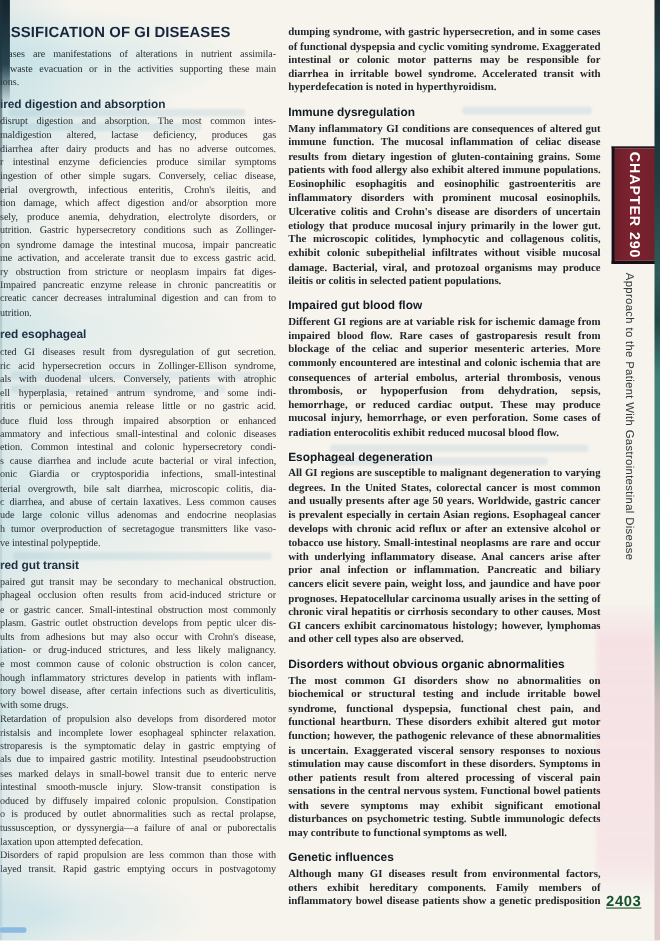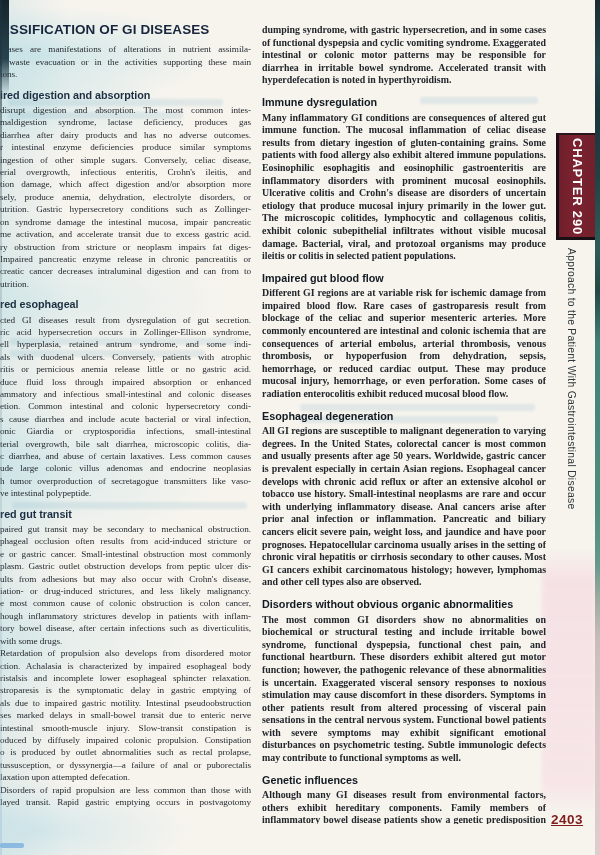--- a/index.html
+++ b/index.html
@@ -90,21 +90,21 @@
   }
   .chapter-title{
     position:absolute;left:561px;top:248px;height:330px;width:16px;
     writing-mode:vertical-rl;
     font-family:"Liberation Sans", sans-serif;
     font-size:10.3px;letter-spacing:.3px;color:#303639;white-space:nowrap;
   }
   .page-number{
     position:absolute;left:551px;top:812px;
     font-family:"Liberation Sans", sans-serif;font-weight:bold;
-    font-size:13.5px;letter-spacing:.5px;color:#7f1d1d;text-decoration:underline;
+    font-size:13.5px;letter-spacing:.5px;color:#14532d;text-decoration:underline;
   }
 </style>
 </head>
 <body>
 
 <div class="page">
 
   <div class="tint-cyan"></div>
   <div class="tint-pink"></div>
 
@@ -121,41 +121,41 @@
     <div class="main-head">ASSIFICATION OF GI DISEASES</div>
     <div id="left-blocks">
         <div class="linepara">
           <div class="line">seases are manifestations of alterations in nutrient assimila-</div>
           <div class="line">r waste evacuation or in the activities supporting these main</div>
           <div class="line lastline">ions.</div>
         </div>
         <div class="subhead">ired digestion and absorption</div>
         <div class="linepara">
           <div class="line">disrupt digestion and absorption. The most common intes-</div>
-          <div class="line">maldigestion syndrome, lactase deficiency, produces gas</div>
+          <div class="line">maldigestion altered, lactase deficiency, produces gas</div>
           <div class="line">diarrhea after dairy products and has no adverse outcomes.</div>
           <div class="line">r intestinal enzyme deficiencies produce similar symptoms</div>
           <div class="line">ingestion of other simple sugars. Conversely, celiac disease,</div>
           <div class="line">erial overgrowth, infectious enteritis, Crohn's ileitis, and</div>
           <div class="line">tion damage, which affect digestion and/or absorption more</div>
           <div class="line">sely, produce anemia, dehydration, electrolyte disorders, or</div>
           <div class="line">utrition. Gastric hypersecretory conditions such as Zollinger-</div>
           <div class="line">on syndrome damage the intestinal mucosa, impair pancreatic</div>
           <div class="line">me activation, and accelerate transit due to excess gastric acid.</div>
           <div class="line">ry obstruction from stricture or neoplasm impairs fat diges-</div>
           <div class="line">Impaired pancreatic enzyme release in chronic pancreatitis or</div>
           <div class="line">creatic cancer decreases intraluminal digestion and can from to</div>
           <div class="line lastline">utrition.</div>
         </div>
         <div class="subhead">red esophageal</div>
         <div class="linepara">
           <div class="line">cted GI diseases result from dysregulation of gut secretion.</div>
           <div class="line">ric acid hypersecretion occurs in Zollinger-Ellison syndrome,</div>
+          <div class="line">als with duodenal ulcers. Conversely, patients with atrophic</div>
           <div class="line">ell hyperplasia, retained antrum syndrome, and some indi-</div>
-          <div class="line">als with duodenal ulcers. Conversely, patients with atrophic</div>
           <div class="line">ritis or pernicious anemia release little or no gastric acid.</div>
           <div class="line">duce fluid loss through impaired absorption or enhanced</div>
           <div class="line">ammatory and infectious small-intestinal and colonic diseases</div>
           <div class="line">etion. Common intestinal and colonic hypersecretory condi-</div>
           <div class="line">s cause diarrhea and include acute bacterial or viral infection,</div>
           <div class="line">onic Giardia or cryptosporidia infections, small-intestinal</div>
           <div class="line">terial overgrowth, bile salt diarrhea, microscopic colitis, dia-</div>
           <div class="line">c diarrhea, and abuse of certain laxatives. Less common causes</div>
           <div class="line">ude large colonic villus adenomas and endocrine neoplasias</div>
           <div class="line">h tumor overproduction of secretagogue transmitters like vaso-</div>
@@ -169,21 +169,20 @@
           <div class="line">plasm. Gastric outlet obstruction develops from peptic ulcer dis-</div>
           <div class="line">ults from adhesions but may also occur with Crohn's disease,</div>
           <div class="line">iation- or drug-induced strictures, and less likely malignancy.</div>
           <div class="line">e most common cause of colonic obstruction is colon cancer,</div>
           <div class="line">hough inflammatory strictures develop in patients with inflam-</div>
           <div class="line">tory bowel disease, after certain infections such as diverticulitis,</div>
           <div class="line lastline">with some drugs.</div>
         </div>
         <div class="linepara">
           <div class="line">Retardation of propulsion also develops from disordered motor</div>
-          <div class="line">ction. Achalasia is characterized by impaired esophageal body</div>
           <div class="line">ristalsis and incomplete lower esophageal sphincter relaxation.</div>
           <div class="line">stroparesis is the symptomatic delay in gastric emptying of</div>
           <div class="line">als due to impaired gastric motility. Intestinal pseudoobstruction</div>
           <div class="line">ses marked delays in small-bowel transit due to enteric nerve</div>
           <div class="line">intestinal smooth-muscle injury. Slow-transit constipation is</div>
           <div class="line">oduced by diffusely impaired colonic propulsion. Constipation</div>
           <div class="line">o is produced by outlet abnormalities such as rectal prolapse,</div>
           <div class="line">tussusception, or dyssynergia—a failure of anal or puborectalis</div>
           <div class="line lastline">laxation upon attempted defecation.</div>
         </div>

